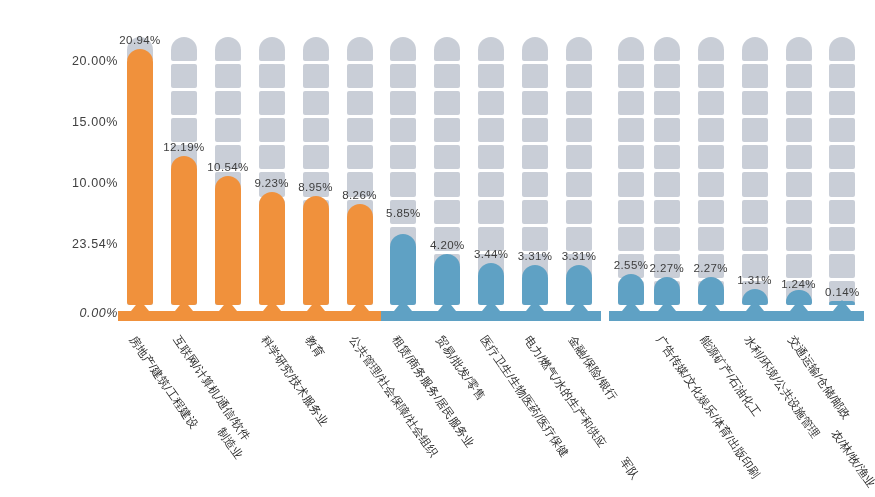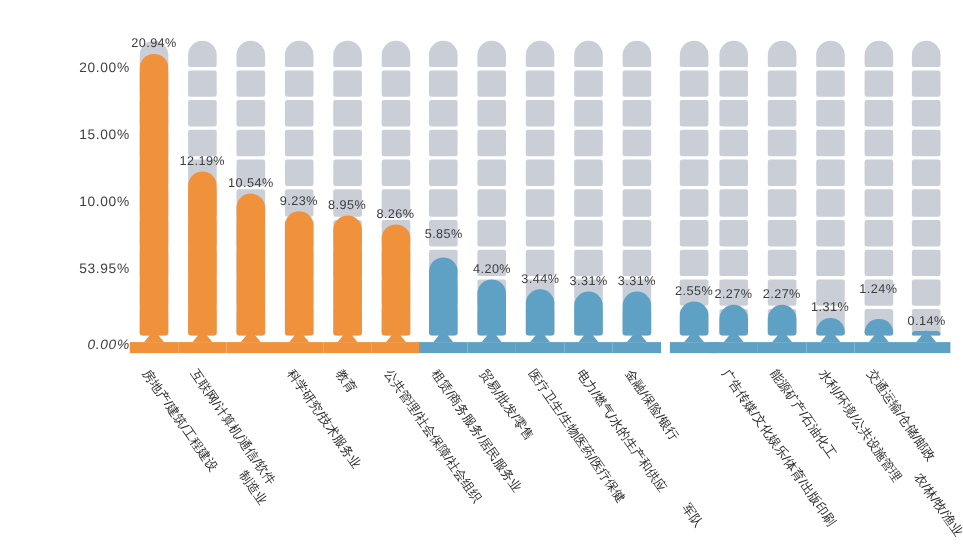--- a/index.html
+++ b/index.html
@@ -137,21 +137,21 @@
   }
 </style>
 </head>
 <body>
 
 <div id="chart-root">
 
 
   <div id="y-axis">
       <div class="ytick" style="top: 313px; font-style: italic;">0.00%</div>
-      <div class="ytick" style="top: 243.889px;">53.95%</div>
+      <div class="ytick" style="top: 243.889px;">23.54%</div>
       <div class="ytick" style="top: 182.778px;">10.00%</div>
       <div class="ytick" style="top: 121.667px;">15.00%</div>
       <div class="ytick" style="top: 60.5556px;">20.00%</div>
     </div>
 
   <div id="plot">
       <div class="col" style="left: 0px; height: 497px;">
         <div class="track">
           <div class="seg cap"></div>
           <div class="seg"></div>
@@ -473,21 +473,21 @@
           <div class="seg"></div>
           <div class="seg"></div>
           <div class="seg"></div>
           <div class="seg"></div>
           <div class="seg"></div>
           <div class="seg"></div>
           <div class="seg"></div>
           <div class="seg"></div>
         </div>
         <div class="fill blue" style="height: 15.1556px;"></div>
-        <div class="vlabel" style="bottom: 228px;">1.24%</div>
+        <div class="vlabel" style="bottom: 207px;">1.24%</div>
         <div class="pedestal blue">
           <div class="bar"></div>
           <div class="tri"></div>
         </div>
         <div class="cat">交通运输/仓储/邮政</div>
       </div>
       <div class="col" style="left: 702.4px; height: 403px;">
         <div class="track">
           <div class="seg cap"></div>
           <div class="seg"></div>

